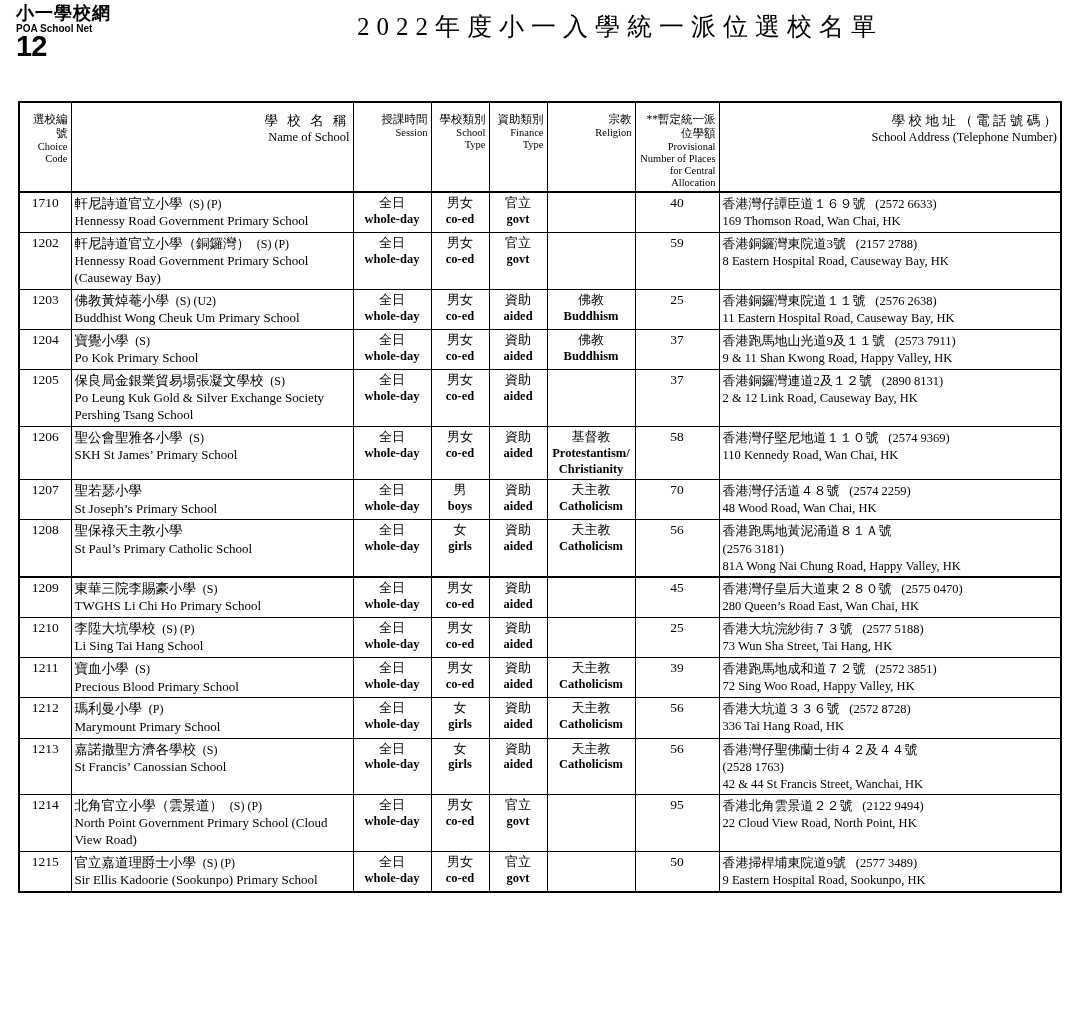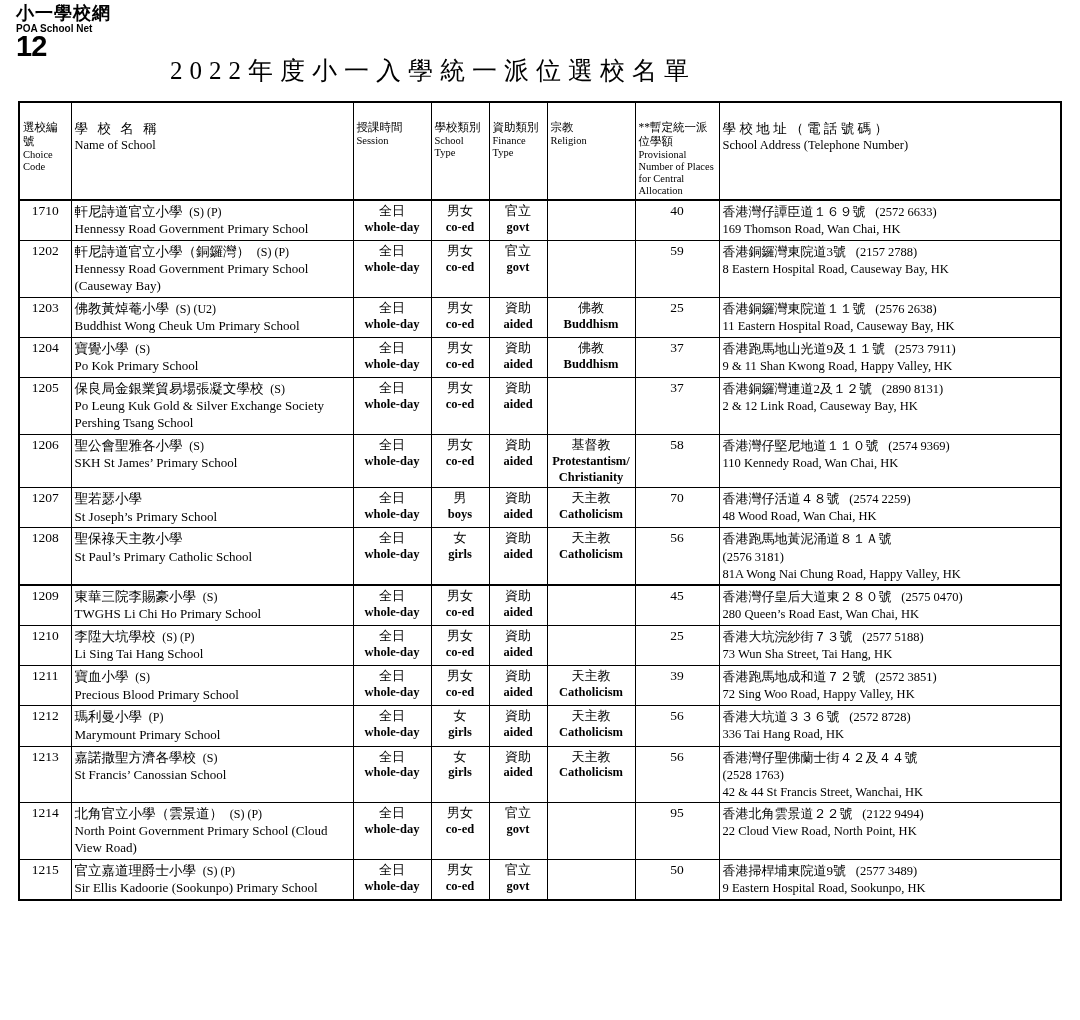--- a/index.html
+++ b/index.html
@@ -53,22 +53,21 @@
     text-align: left;
     padding-left: 2px;
     margin-top: -2px;
     letter-spacing: -1px;
   }
   .title-block {
     position: absolute;
     left: 170px;
     top: 10px;
     width: 900px;
-    text-align: left;
-    margin-top: 44px;
+    text-align: center;
   }
   .title-cn {
     font-family: "Liberation Serif", serif;
     font-size: 25px;
     letter-spacing: 7px;
     white-space: nowrap;
   }
   .title-en {
     font-family: "Liberation Sans", sans-serif;
     font-size: 20.5px;
@@ -91,23 +90,23 @@
   table.sheet td, table.sheet th {
     border: 1px solid #000000;
     vertical-align: top;
     padding: 2px 3px;
   }
   table.sheet thead th {
     border-width: 2px 1px 2px 1px;
     border-style: solid;
     border-color: #000;
     vertical-align: top;
-    text-align: left;
+    text-align: right;
     font-weight: normal;
-    padding-top: 18px;
+    padding-top: 10px;
   }
   table.sheet {
     border-left: 2px solid #000;
     border-right: 2px solid #000;
     border-top: 2px solid #000;
     border-bottom: 2px solid #000;
   }
   .hdr-cn { font-size: 13.5px; line-height: 1.25; }
   .hdr-en { font-size: 12.5px; line-height: 1.2; }
   .hdr-sm-cn { font-size: 11.5px; line-height: 1.2; }

